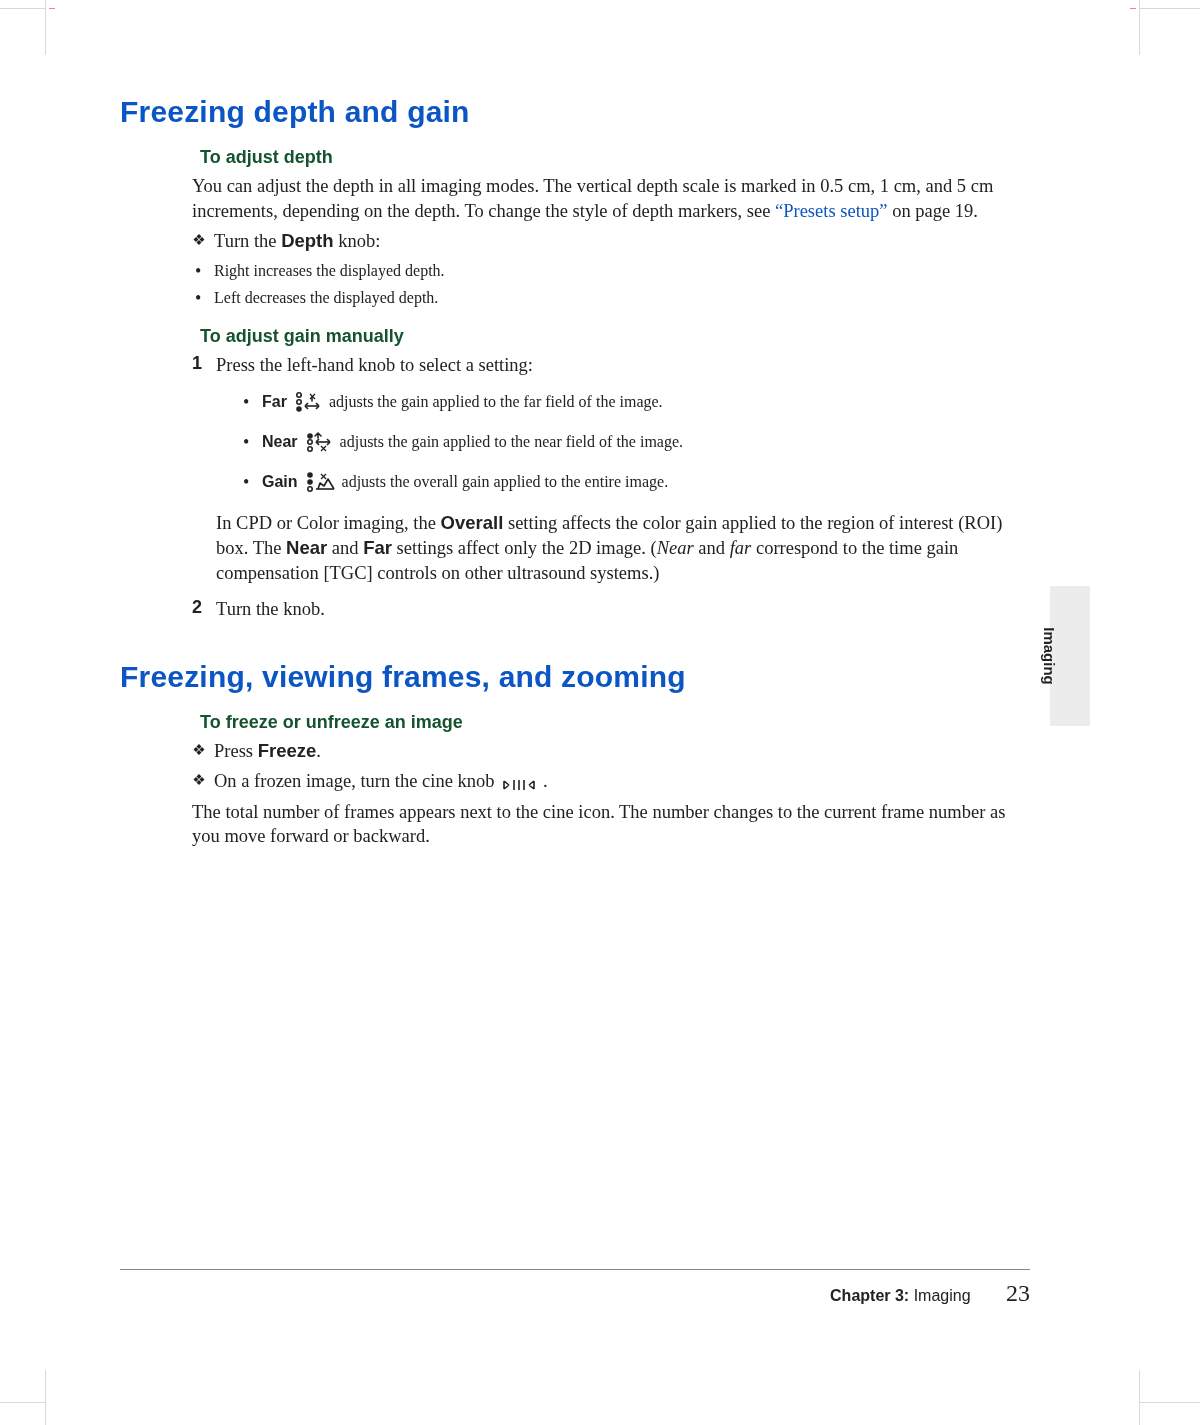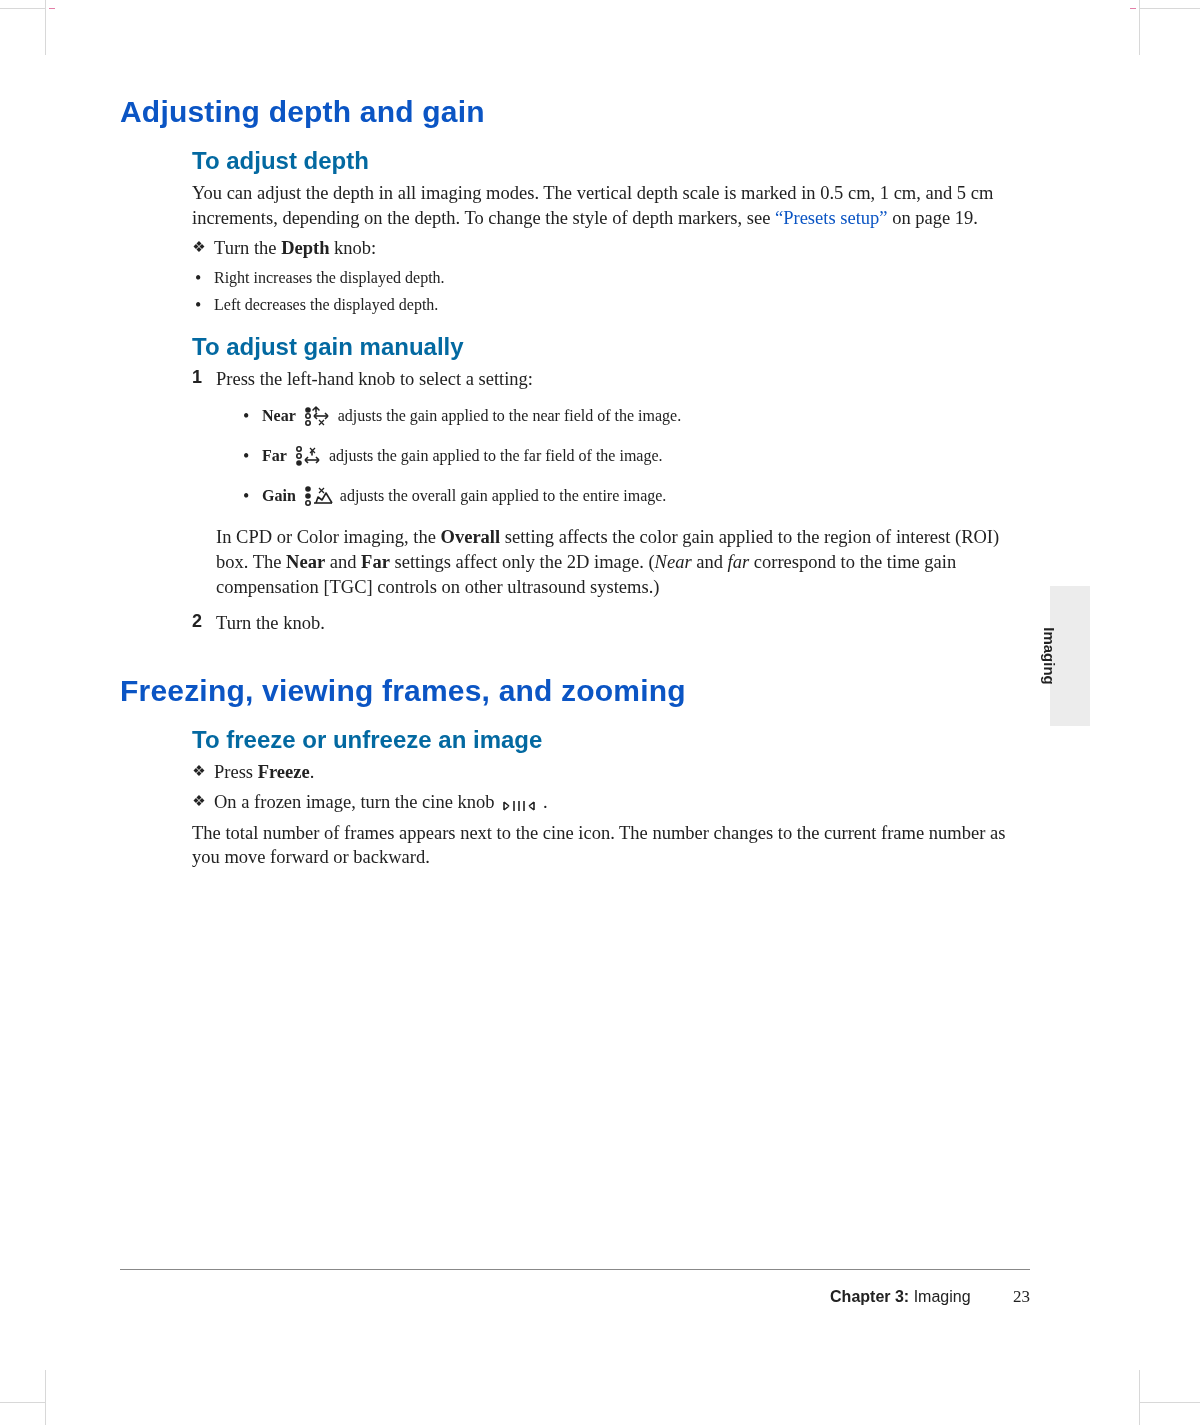--- a/index.html
+++ b/index.html
@@ -73,23 +73,23 @@
     font-size: 30px;
     margin: 0 0 18px 0;
     letter-spacing: 0.2px;
   }
 
   .sub { margin-left: 72px; }
 
   h2.runin {
     font-family: "Segoe UI", "Myriad Pro", Arial, sans-serif;
     font-weight: 700;
-    font-size: 24px;
-    color: #0369a1;
-    margin: 18px 0 6px 0;
+    font-size: 18px;
+    color: #14532d;
+    margin: 18px 0 6px 8px;
   }
 
   p.body {
     font-size: 18.5px;
     line-height: 1.33;
     margin: 4px 0 6px 0;
   }
 
   a.xref { color:#0b55c4; text-decoration:none;text-align:center; }
 
@@ -125,21 +125,21 @@
   }
   ul.dots > li::before {
     content:"•";
     position:absolute; left:3px; top:0;
     font-size:18px;
   }
 
   ul.dots.nested { margin-left:24px; }
   ul.dots.nested > li { margin: 14px 0 18px 0; }
 
-  .kw { font-family:Liberation Serif, serif; font-weight:700; }
+  .kw { font-family:Liberation Sans, sans-serif; font-weight:700; }
   em { font-style:italic; }
 
   .indent { margin-left:24px; }
 
   
   .footer-rule {
     position:absolute;
     left:120px; right:170px;
     bottom:155px;
     border-top:1px solid #888;
@@ -147,21 +147,21 @@
   }
   .footer {
     position:absolute;
     right:170px;
     bottom:118px;
     font-size:16px;
     color:#222;
     font-family:"Segoe UI","Myriad Pro",Arial,sans-serif;
   }
   .footer .ch { font-weight:700; }
-  .footer .pg { display:inline-block; width:55px; text-align:right; font-family:"Palatino Linotype",Palatino,Georgia,serif; font-size:17px;}
+  .footer .pg { display:inline-block; width:55px; text-align:right; font-family:"Palatino Linotype",Palatino,Georgia,serif; font-size:24px;}
 
   .gap { height:16px; }
 
   svg.ic { vertical-align:-6px; margin:0 2px; }
 </style>
 </head>
 <body>
 
 <div class="page">
 
@@ -175,21 +175,21 @@
     <div class="crop-v bot-right"></div>
   <div class="pink-tick l"></div>
     <div class="pink-tick r"></div>
 
   <div class="side-tab">
     <div class="label">Imaging</div>
   </div>
 
   <div class="content">
 
-    <h1 class="section">Adjusting depth and gain</h1>
+    <h1 class="section">Freezing depth and gain</h1>
 
     <div class="sub">
       <h2 class="runin">To adjust depth</h2>
       <p class="body">
         <span>You can adjust the depth in all imaging modes. The vertical depth scale is marked in 0.5 cm, 1 cm, and 5 cm increments, depending on the depth. To change the style of depth markers, see </span><a class="xref">“Presets setup”</a><span> on page 19.</span>
       </p>
 
       <p class="body">
         <span class="diamond">❖</span><span>Turn the </span><span class="kw">Depth</span><span> knob:</span>
       </p>
@@ -199,55 +199,55 @@
       </ul>
 
       <h2 class="runin">To adjust gain manually</h2>
 
       <div class="step-row">
         <div class="step-num">1</div>
         <div class="step-body">
           <span>Press the left-hand knob to select a setting:</span>
 
           <ul class="dots nested">
+            <li>
+              <span class="kw">Far</span>
+              
+              <svg class="ic" width="30" height="22" viewBox="0 0 30 22">
+                <g stroke="#222" stroke-width="1.6" fill="none">
+                  <circle cx="6" cy="4" r="2.2" fill="none"></circle>
+                  <circle cx="6" cy="11" r="2.2" fill="none"></circle>
+                  <circle cx="6" cy="18" r="2" fill="#222"></circle>
+                  <path d="M17 3 L22 8 M22 3 L17 8" stroke-width="1.3"></path>
+                  <line x1="12" y1="15" x2="26" y2="15"></line>
+                  <path d="M12 15 L15 12 M12 15 L15 18"></path>
+                  <path d="M26 15 L23 12 M26 15 L23 18"></path>
+                  <path d="M19 10 L19 6" stroke-linecap="round"></path>
+                </g>
+              </svg>
+              <span> adjusts the gain applied to the far field of the image.</span>
+            </li>
             <li>
               <span class="kw">Near</span>
               
               <svg class="ic" width="30" height="22" viewBox="0 0 30 22">
                 <g stroke="#222" stroke-width="1.6" fill="none">
                   <circle cx="6" cy="5" r="2" fill="#222"></circle>
                   <circle cx="6" cy="11" r="2.2" fill="none"></circle>
                   <circle cx="6" cy="18" r="2.2" fill="none"></circle>
                   <path d="M14 7 L14 2 M14 2 L11 5 M14 2 L17 5" stroke-linecap="round"></path>
                   <line x1="12" y1="11" x2="26" y2="11"></line>
                   <path d="M12 11 L15 8 M12 11 L15 14"></path>
                   <path d="M26 11 L23 8 M26 11 L23 14"></path>
                   <path d="M17 15 L22 20 M22 15 L17 20" stroke-width="1.3"></path>
                 </g>
               </svg>
               <span> adjusts the gain applied to the near field of the image.</span>
             </li>
             <li>
-              <span class="kw">Far</span>
-              
-              <svg class="ic" width="30" height="22" viewBox="0 0 30 22">
-                <g stroke="#222" stroke-width="1.6" fill="none">
-                  <circle cx="6" cy="4" r="2.2" fill="none"></circle>
-                  <circle cx="6" cy="11" r="2.2" fill="none"></circle>
-                  <circle cx="6" cy="18" r="2" fill="#222"></circle>
-                  <path d="M17 3 L22 8 M22 3 L17 8" stroke-width="1.3"></path>
-                  <line x1="12" y1="15" x2="26" y2="15"></line>
-                  <path d="M12 15 L15 12 M12 15 L15 18"></path>
-                  <path d="M26 15 L23 12 M26 15 L23 18"></path>
-                  <path d="M19 10 L19 6" stroke-linecap="round"></path>
-                </g>
-              </svg>
-              <span> adjusts the gain applied to the far field of the image.</span>
-            </li>
-            <li>
               <span class="kw">Gain</span>
               
               <svg class="ic" width="32" height="22" viewBox="0 0 32 22">
                 <g stroke="#222" stroke-width="1.6" fill="none">
                   <circle cx="6" cy="4" r="2" fill="#222"></circle>
                   <circle cx="6" cy="11" r="2" fill="#222"></circle>
                   <circle cx="6" cy="18" r="2.2" fill="none"></circle>
                   <path d="M17 3 L22 8 M22 3 L17 8" stroke-width="1.3"></path>
                   <path d="M12 18 L30 18"></path>
                   <path d="M14 18 L16 12 L20 15 L24 8 L30 18" stroke-linejoin="round"></path>

